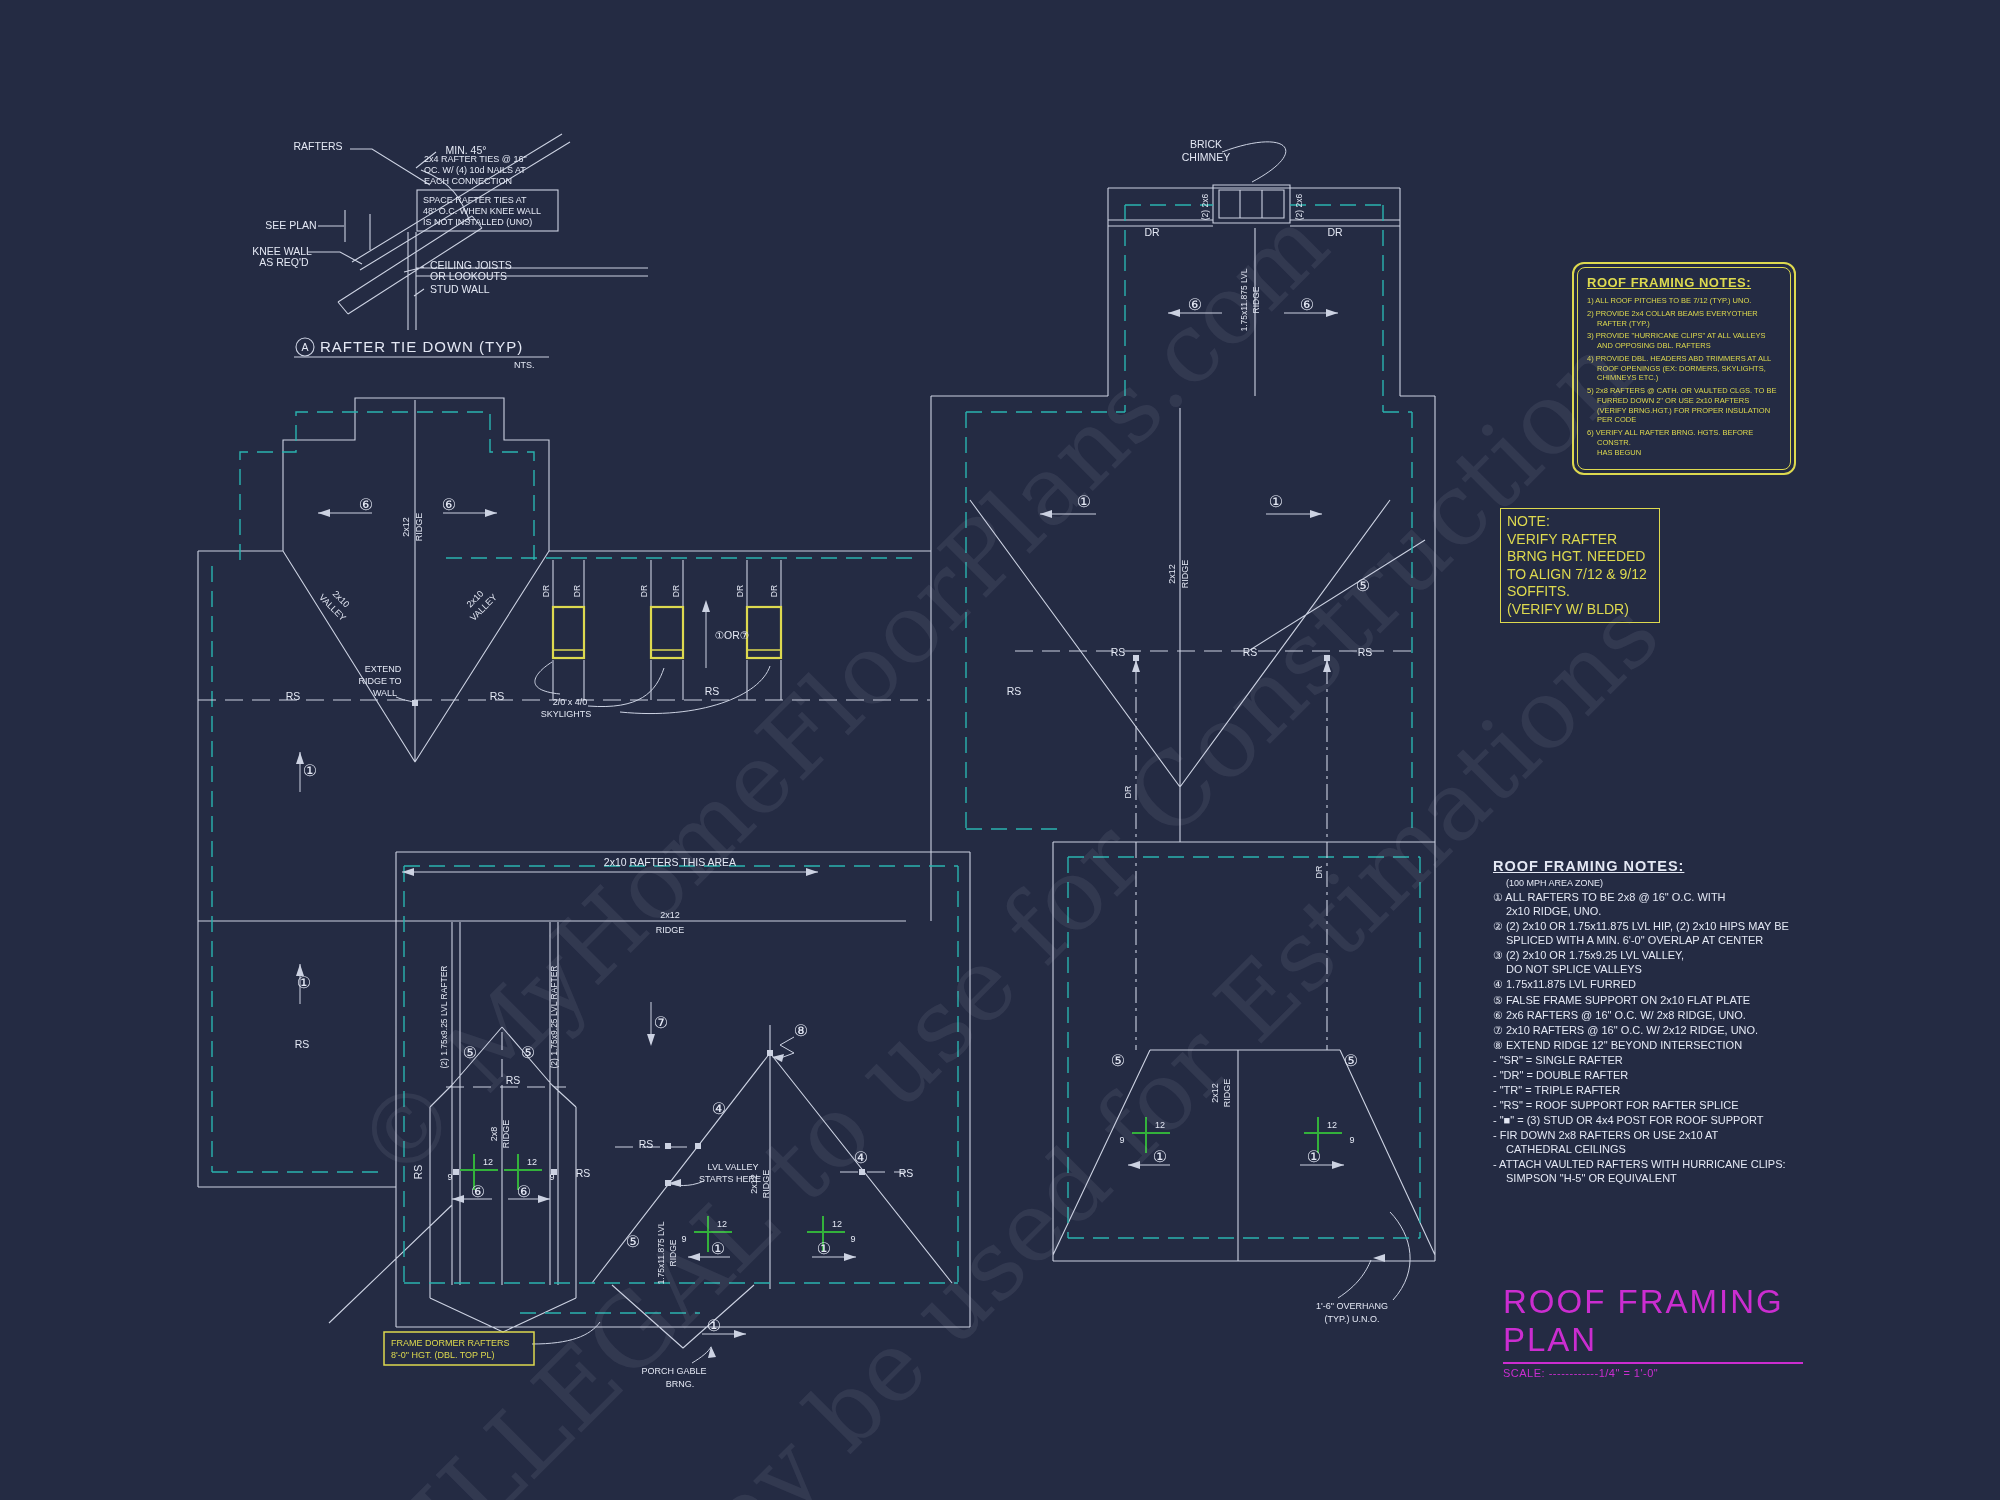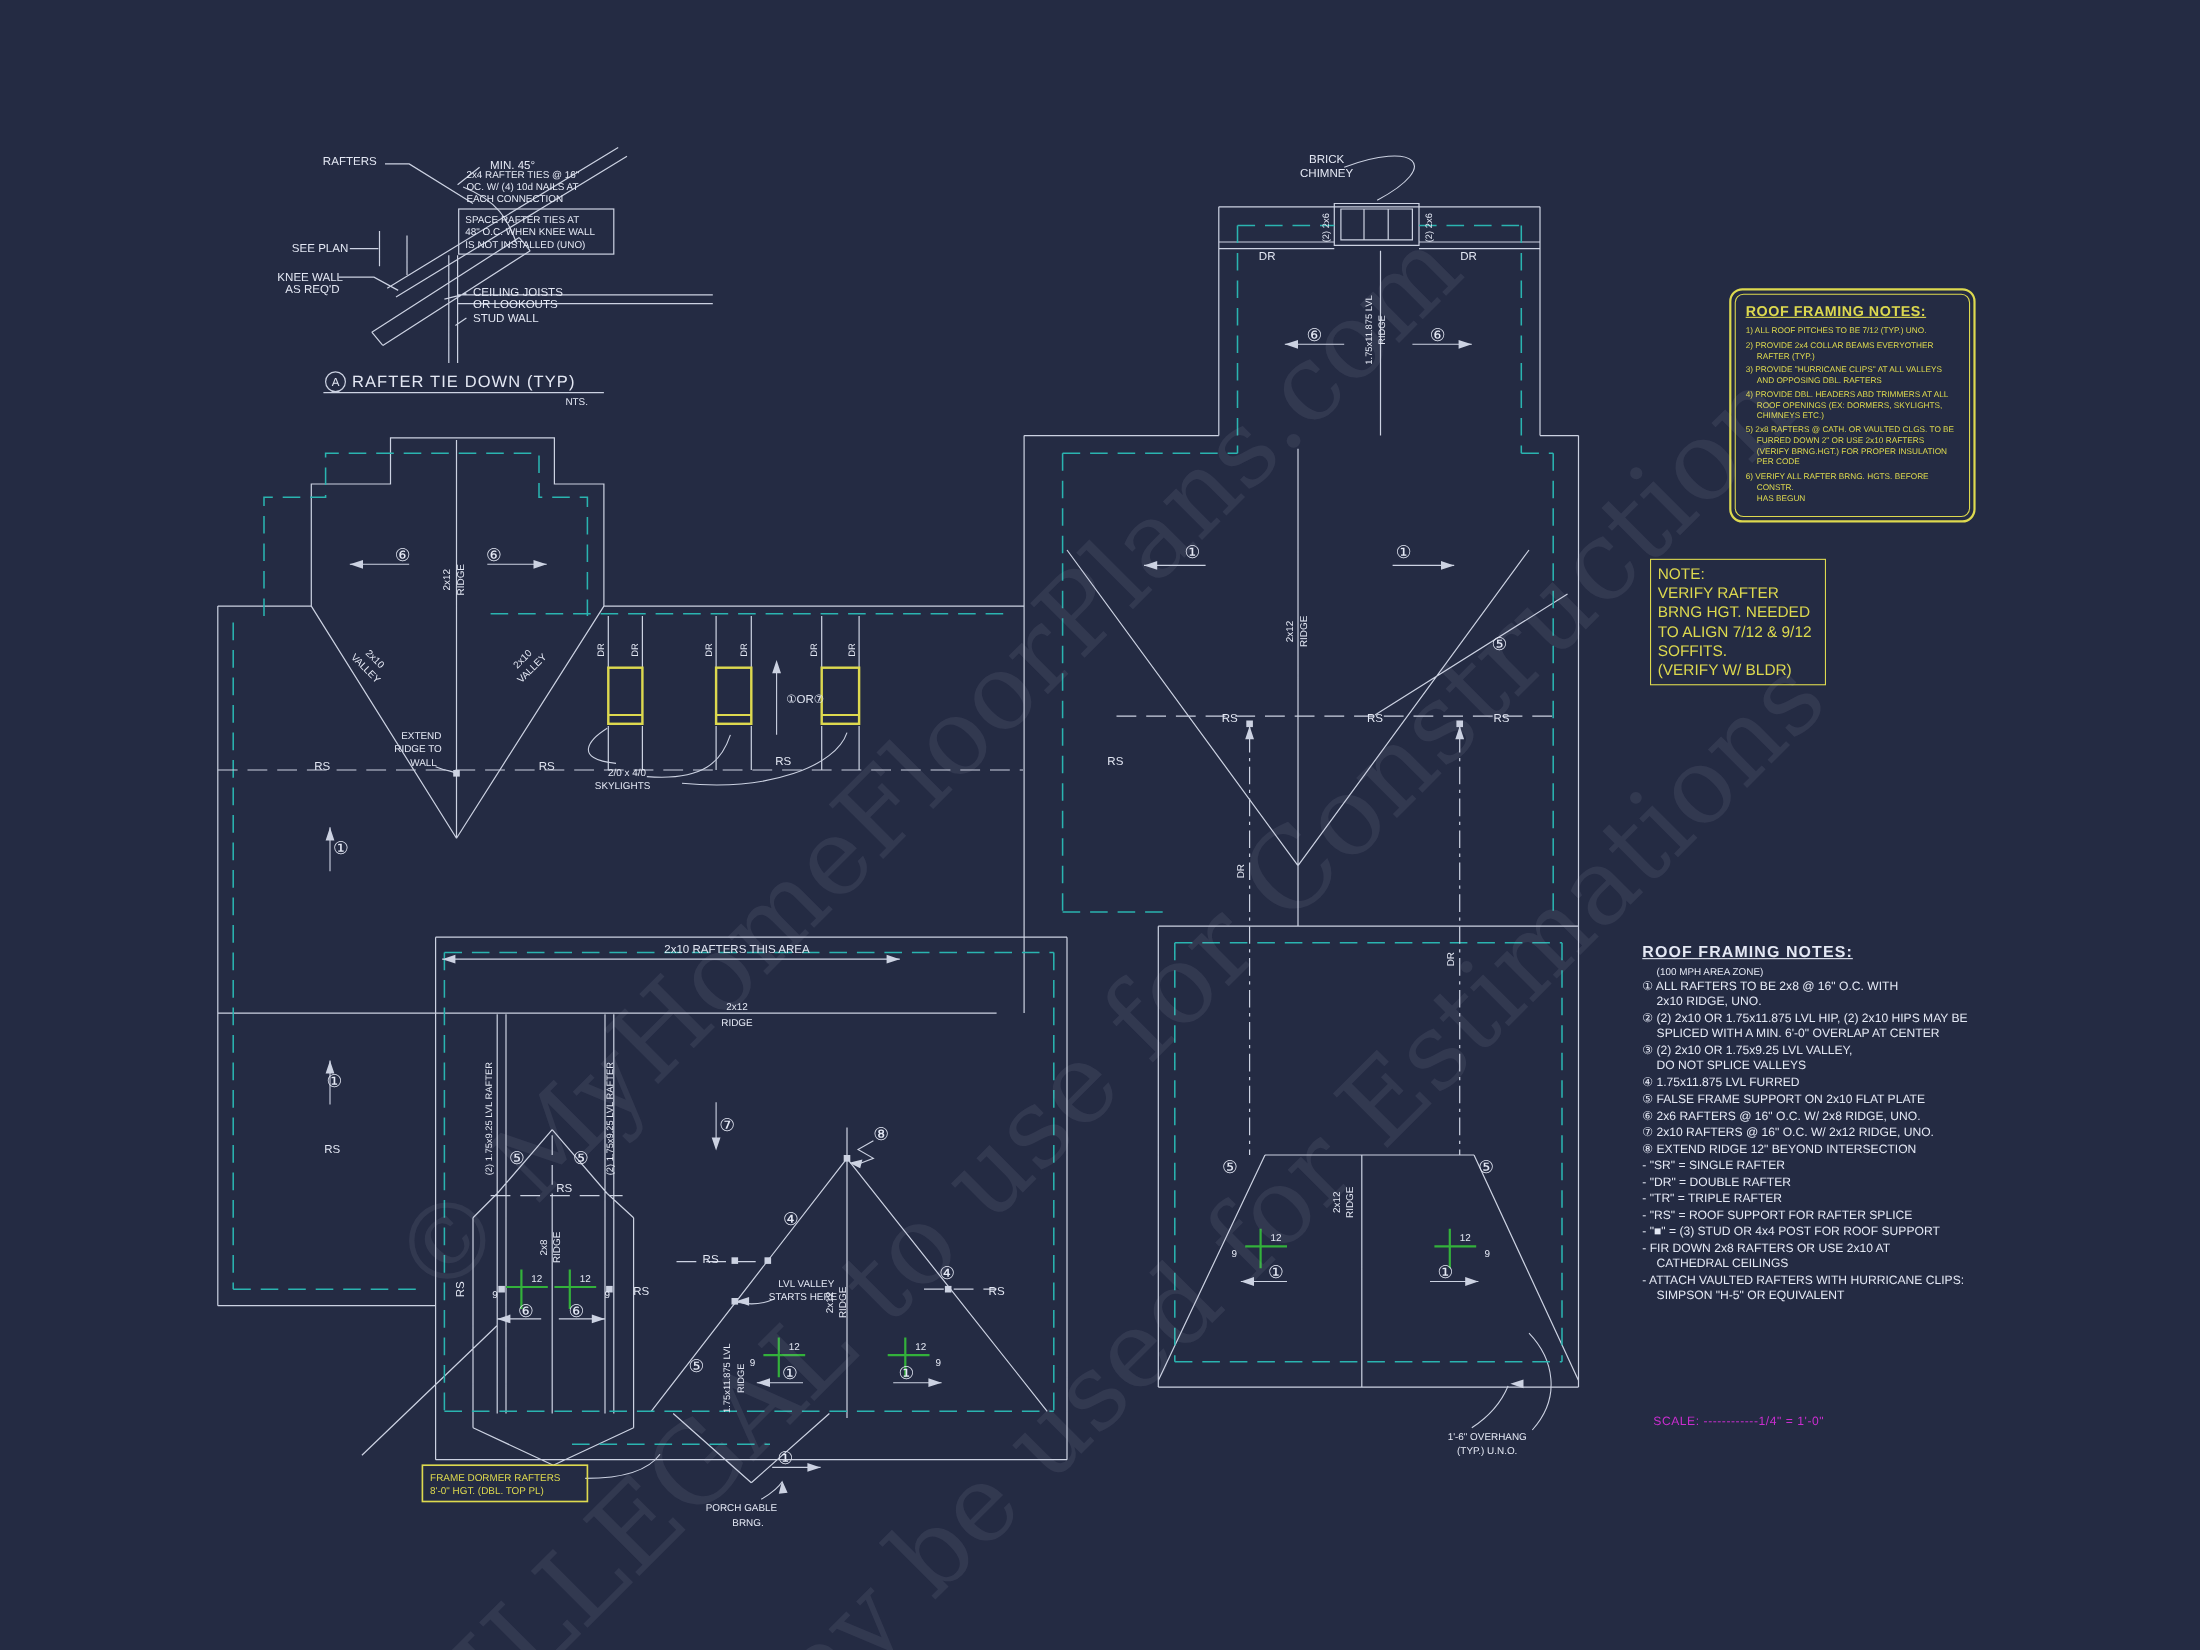--- a/index.html
+++ b/index.html
@@ -340,18 +340,19 @@
   <div class="fn-item">- "TR" = TRIPLE RAFTER</div>
   <div class="fn-item">- "RS" = ROOF SUPPORT FOR RAFTER SPLICE</div>
   <div class="fn-item">- "■" = (3) STUD OR 4x4 POST FOR ROOF SUPPORT</div>
   <div class="fn-item">- FIR DOWN 2x8 RAFTERS OR USE 2x10 AT
 CATHEDRAL CEILINGS</div>
   <div class="fn-item">- ATTACH VAULTED RAFTERS WITH HURRICANE CLIPS:
 SIMPSON "H-5" OR EQUIVALENT</div>
 </div>
 
 <div class="box tblock">
+  <div class="tb-title">ROOF FRAMING PLAN</div>
   <div class="tb-scale">SCALE: ------------1/4" = 1'-0"</div>
 </div>
 
 <div class="wm" id="wm1">© MyHomeFloorPlans.com</div>
 <div class="wm" id="wm2">ILLEGAL to use for Construction</div>
 <div class="wm" id="wm3">May be used for Estimations</div>
 
 </body></html>

